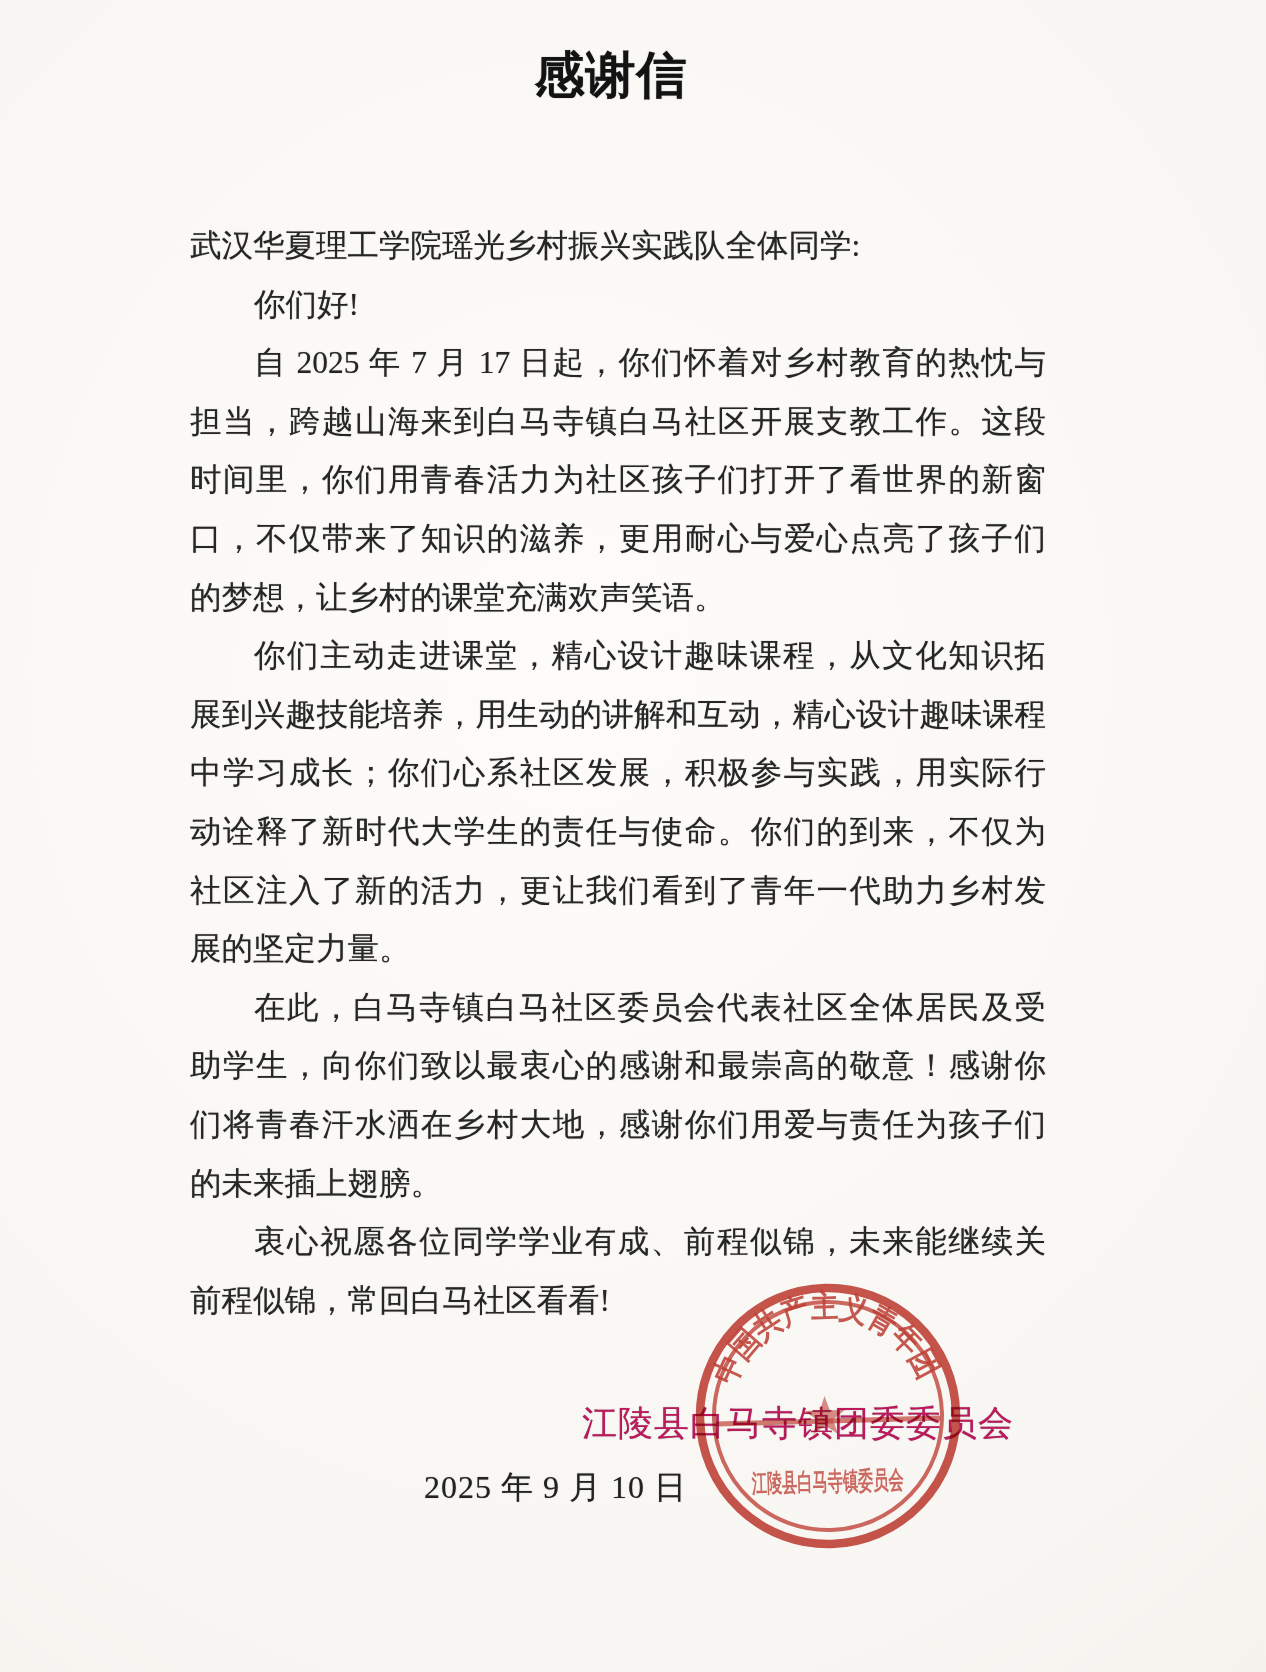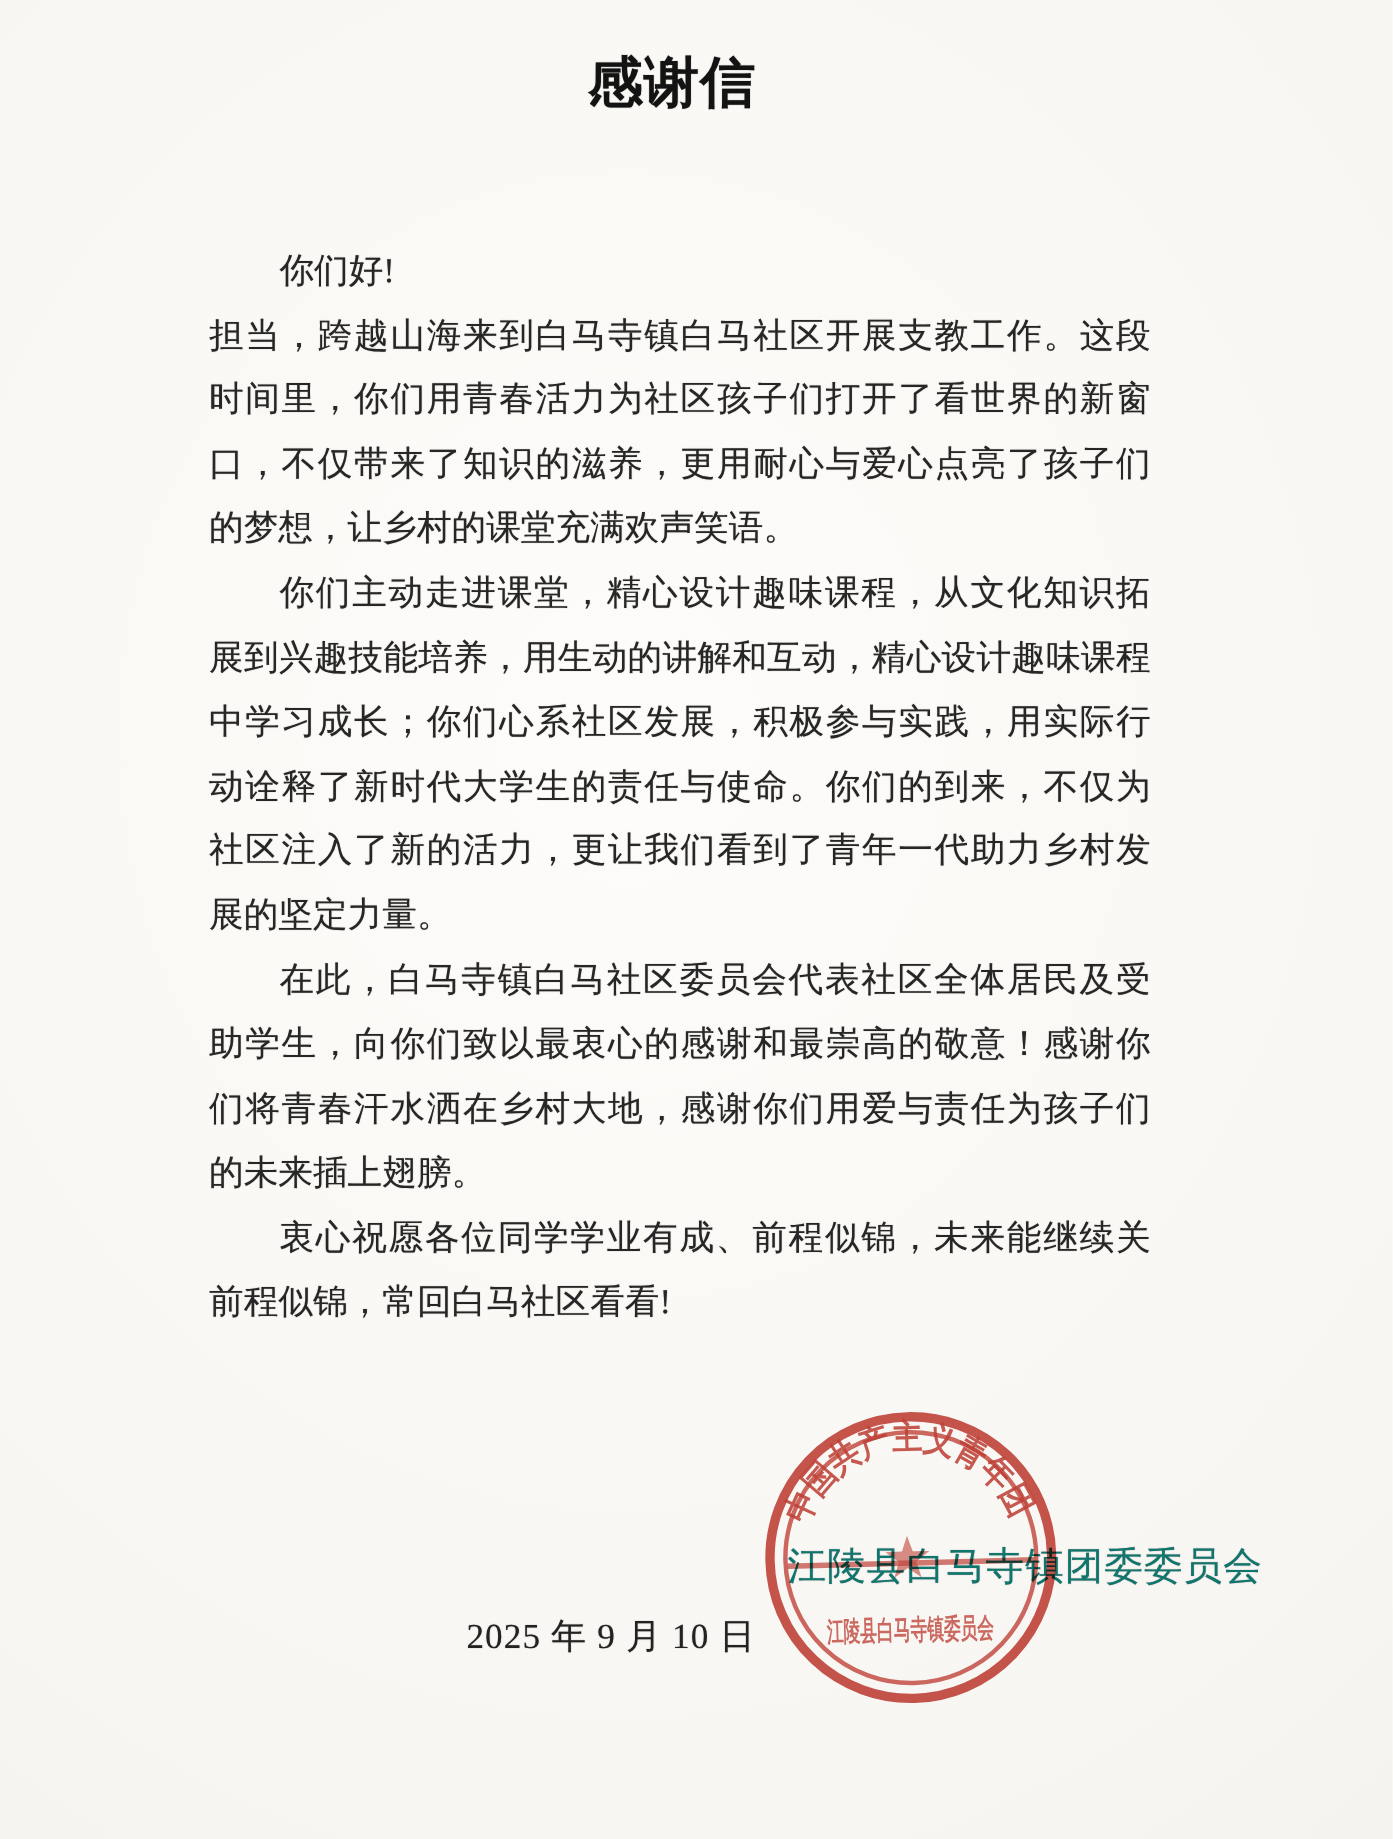--- a/index.html
+++ b/index.html
@@ -17,42 +17,44 @@
   }
   .letter-body{
     position:absolute;top:217px;left:190px;width:856px;
     font-size:31.5px;line-height:58.6px;
     text-shadow:0 0 1px rgba(30,30,30,.45);
   }
   .line{height:58.6px;white-space:normal;}
   .just{text-align:justify;text-align-last:justify;text-justify:inter-character;}
   .ind{text-indent:64px;}
   .sig{
-    position:absolute;top:1400px;left:448px;width:700px;text-align:right;
-    font-size:35px;color:#0f766e;letter-spacing:1px;
+    position:absolute;top:1400px;left:448px;width:700px;text-align:center;
+    font-size:35px;color:#be185d;letter-spacing:1px;
     text-shadow:0 0 1px rgba(30,30,30,.5);z-index:2;
   }
   .date{
     position:absolute;top:1466px;left:424px;width:700px;
     font-size:32px;color:#222;letter-spacing:1px;
     text-shadow:0 0 1px rgba(30,30,30,.5);z-index:2;
   }
   .seal{
     position:absolute;left:692px;top:1280px;width:272px;height:272px;
     mix-blend-mode:multiply;opacity:.95;transform:rotate(-1.5deg);z-index:3;
   }
   .seal text{font-family:"Liberation Serif","DejaVu Serif",serif;font-weight:bold;}
 </style>
 </head>
 <body>
 
 <div class="title">感谢信</div>
 
 <div class="letter-body">
+  <div class="line">武汉华夏理工学院瑶光乡村振兴实践队全体同学:</div>
   <div class="line ind">你们好!</div>
+  <div class="line ind just">自 2025 年 7 月 17 日起，你们怀着对乡村教育的热忱与</div>
   <div class="line just">担当，跨越山海来到白马寺镇白马社区开展支教工作。这段</div>
   <div class="line just">时间里，你们用青春活力为社区孩子们打开了看世界的新窗</div>
   <div class="line just">口，不仅带来了知识的滋养，更用耐心与爱心点亮了孩子们</div>
   <div class="line">的梦想，让乡村的课堂充满欢声笑语。</div>
   <div class="line ind just">你们主动走进课堂，精心设计趣味课程，从文化知识拓</div>
   <div class="line just">展到兴趣技能培养，用生动的讲解和互动，精心设计趣味课程</div>
   <div class="line just">中学习成长；你们心系社区发展，积极参与实践，用实际行</div>
   <div class="line just">动诠释了新时代大学生的责任与使命。你们的到来，不仅为</div>
   <div class="line just">社区注入了新的活力，更让我们看到了青年一代助力乡村发</div>
   <div class="line">展的坚定力量。</div>

